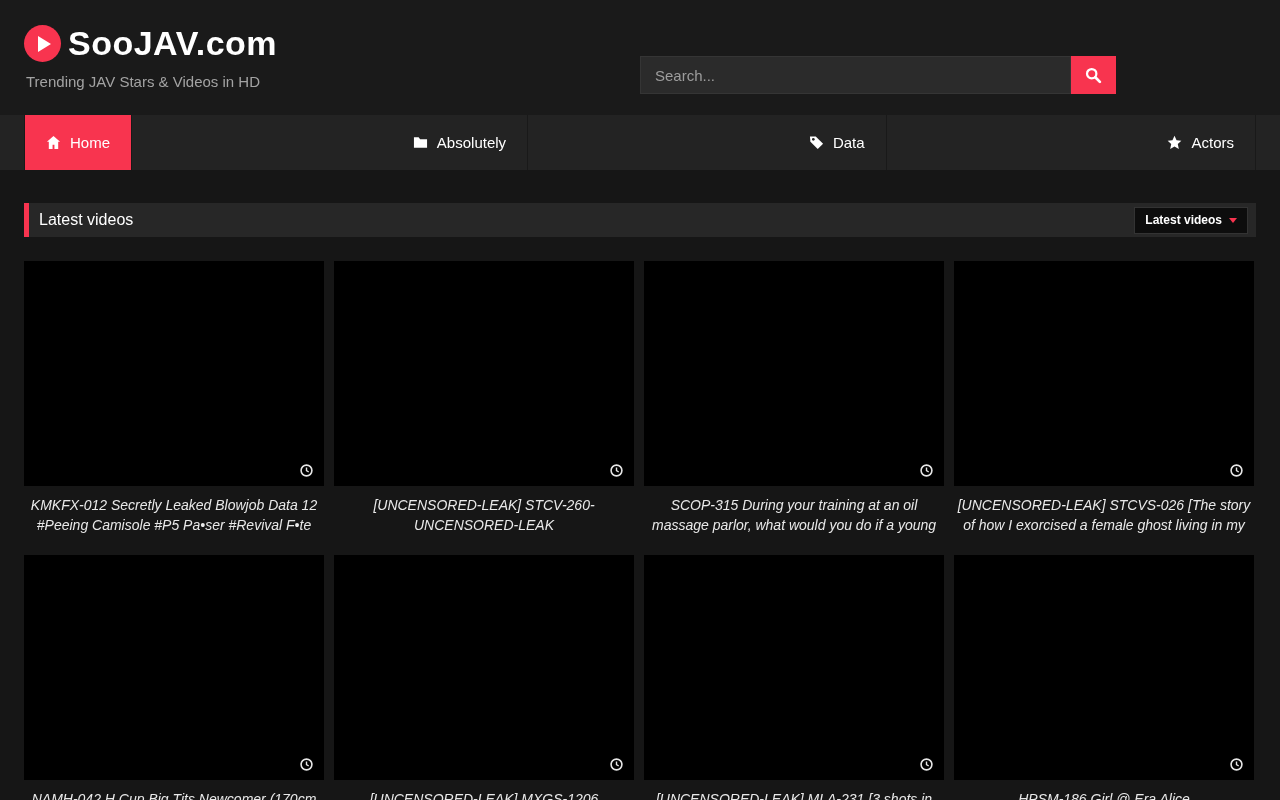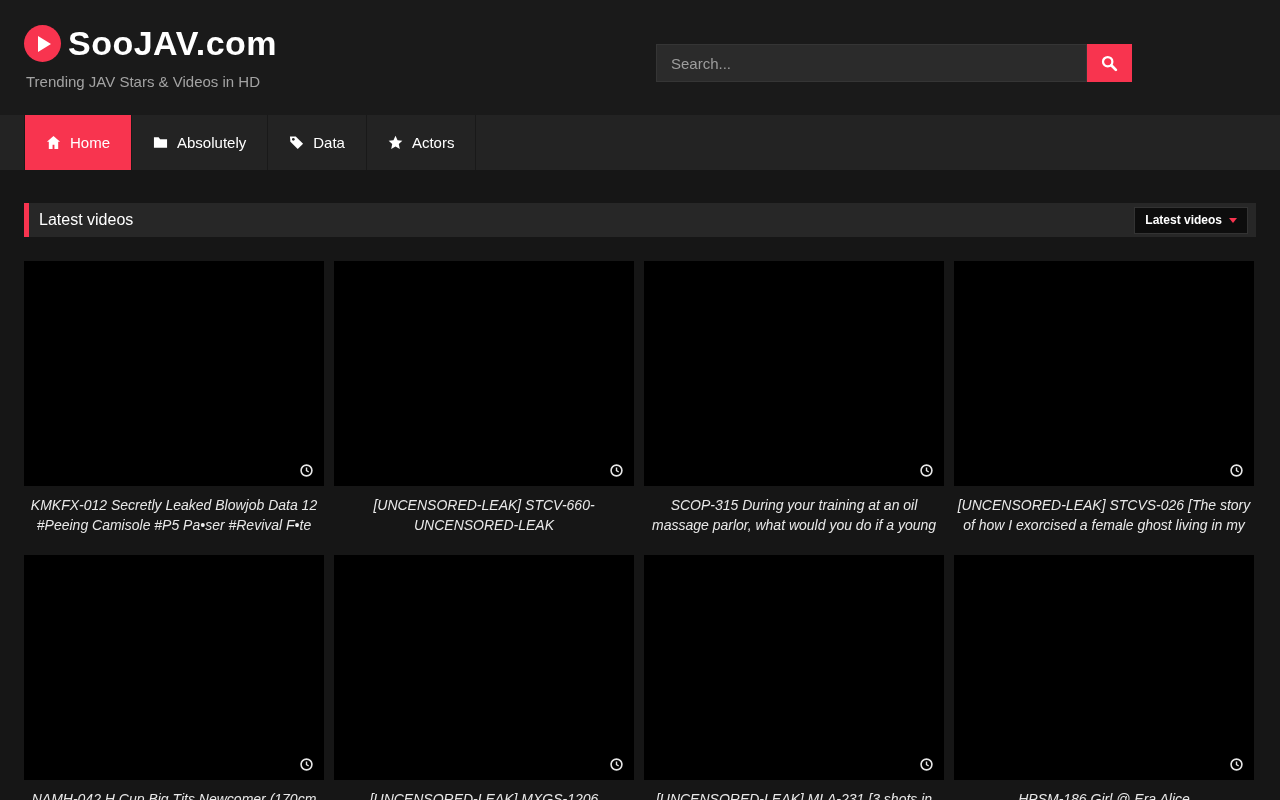--- a/index.html
+++ b/index.html
@@ -16,28 +16,28 @@
   .container{width:1232px;margin:0 auto;position:relative;}
 
   
   header{background:var(--header-bg);height:115px;}
   .header-inner{height:115px;}
   .logo{position:absolute;left:0;top:24px;display:flex;align-items:center;gap:7px;cursor:pointer;text-decoration:none;}
   .logo-icon{width:37px;height:37px;border-radius:50%;background:var(--accent);display:flex;align-items:center;justify-content:center;}
   .logo-icon .tri{width:0;height:0;border-left:13px solid #fff;border-top:8px solid transparent;border-bottom:8px solid transparent;margin-left:4px;}
   .logo-text{color:#fff;font-size:34px;font-weight:bold;letter-spacing:.5px;}
   .tagline{position:absolute;left:2px;top:73px;color:#a3a3a3;font-size:15px;}
-  .searchbar{position:absolute;left:616px;top:44px;display:flex;margin-left:16px;}
+  .searchbar{position:absolute;left:616px;top:56px;display:flex;}
   .search-input{width:431px;height:38px;background:#2b2b2b;border:1px solid #353535;color:#ccc;font-size:15px;padding:0 14px;outline:none;font-family:"Liberation Sans",sans-serif;}
   .search-input::placeholder{color:#9d9d9d;}
   .search-btn{width:45px;height:38px;background:var(--accent);border:none;cursor:pointer;display:flex;align-items:center;justify-content:center;}
 
   
   nav{background:var(--nav-bg);height:55px;}
-  .nav-inner{display:flex;height:55px;}
+  .nav-inner{display:flex;height:55px;justify-content:space-between;}
   .nav-item{display:flex;align-items:center;gap:9px;padding:0 21px;color:#fff;font-size:15px;text-decoration:none;cursor:pointer;border-right:1px solid #191919;height:100%;}
   .nav-item:first-child{border-left:1px solid #191919;}
   .nav-item.active{background:var(--accent);}
   .nav-ico{width:15px;height:15px;fill:#fff;flex:none;}
 
   
   .section-bar{margin-top:33px;height:34px;background:var(--section-bg);border-left:5px solid var(--accent);display:flex;align-items:center;padding:0 8px 0 10px;}
   .section-title{color:#fff;font-size:16px;}
   .sort-btn{margin-left:auto;height:27px;padding:0 10px;background:#0d0d0d;border:1px solid #333;color:#fff;font-size:12px;font-weight:bold;display:flex;align-items:center;gap:7px;cursor:pointer;font-family:"Liberation Sans",sans-serif;}
   .caret{width:0;height:0;border-left:4px solid transparent;border-right:4px solid transparent;border-top:5px solid var(--accent);}
@@ -124,21 +124,21 @@
       <div class="vtitle">KMKFX-012 Secretly Leaked Blowjob Data 12 #Peeing Camisole #P5 Pa•ser #Revival F•te</div>
     </div>
 
     <div class="card">
       <div class="thumb">
         <svg class="clock" viewBox="0 0 13 13">
             <circle cx="6.5" cy="6.5" r="5.4" fill="none" stroke="#fff" stroke-width="1.6"></circle>
             <path d="M6.5 3.4v3.3l2.2 1.3" fill="none" stroke="#fff" stroke-width="1.4"></path>
           </svg>
       </div>
-      <div class="vtitle">[UNCENSORED-LEAK] STCV-660-UNCENSORED-LEAK</div>
+      <div class="vtitle">[UNCENSORED-LEAK] STCV-260-UNCENSORED-LEAK</div>
     </div>
 
     <div class="card">
       <div class="thumb">
         <svg class="clock" viewBox="0 0 13 13">
             <circle cx="6.5" cy="6.5" r="5.4" fill="none" stroke="#fff" stroke-width="1.6"></circle>
             <path d="M6.5 3.4v3.3l2.2 1.3" fill="none" stroke="#fff" stroke-width="1.4"></path>
           </svg>
       </div>
       <div class="vtitle">SCOP-315 During your training at an oil massage parlor, what would you do if a young</div>

